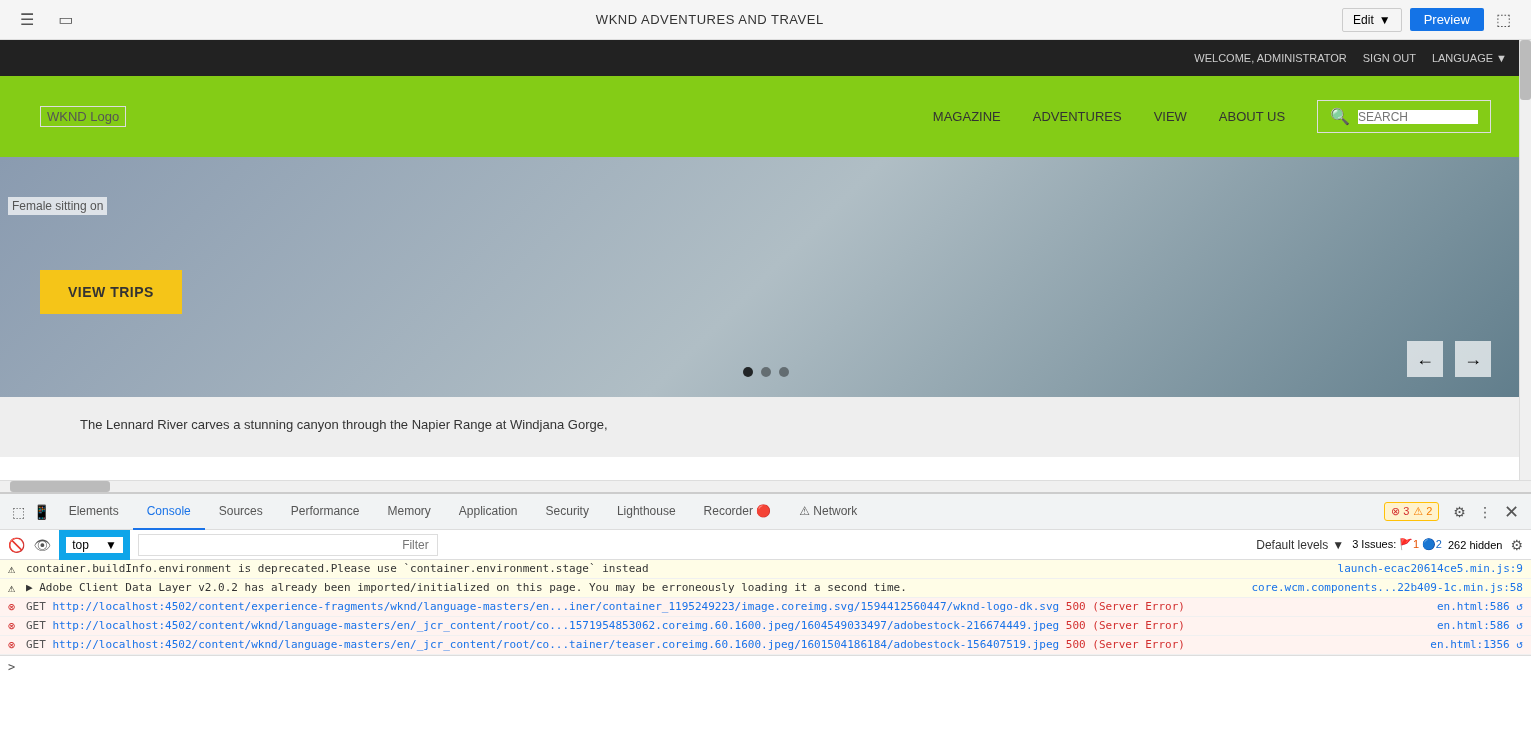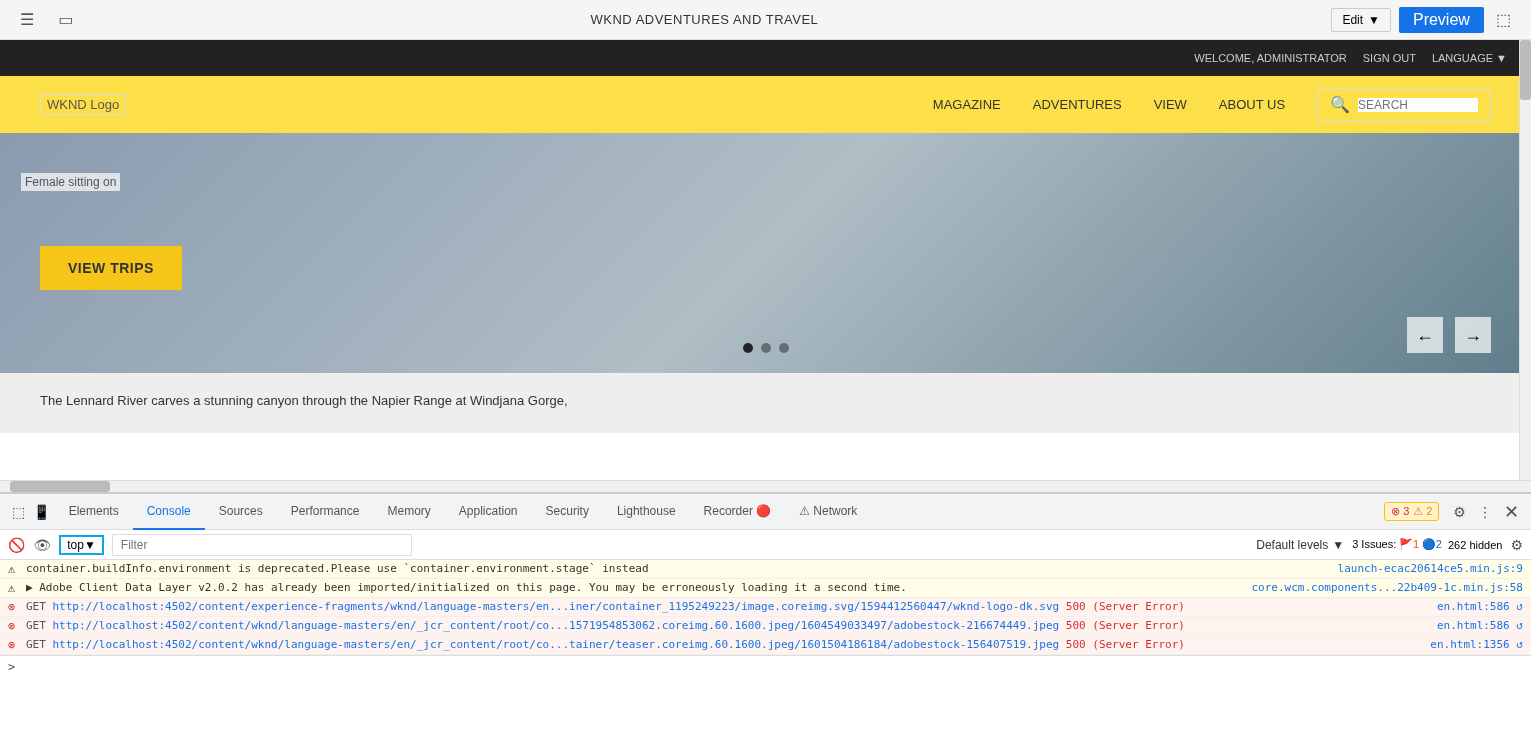--- a/index.html
+++ b/index.html
@@ -25,21 +25,21 @@
       font-size: 12px;
       cursor: pointer;
       border-radius: 2px;
       display: flex; align-items: center; gap: 5px;
     }
     .preview-btn {
       background: #1473e6;
       color: white;
       border: none;
       padding: 4px 14px;
-      font-size: 16px;
+      font-size: 13px;
       cursor: pointer;
       border-radius: 2px;
     }
     .icon-btn {
       background: none;
       border: none;
       cursor: pointer;
       padding: 4px;
       font-size: 16px;
       color: #555;
@@ -85,22 +85,22 @@
       font-size: 11px;
     }
     .site-header-bar span { color: #ccc; }
     .sign-out-link { color: #ccc; cursor: pointer; }
     .language-btn { color: #ccc; cursor: pointer; }
 
     .site-nav {
       display: flex;
       align-items: center;
       justify-content: space-between;
-      padding: 12px 40px;
-      background: #fde047;
+      padding: 24px 40px;
+      background: #84cc16;
     }
     .site-logo {
       display: flex; align-items: center;
     }
     .logo-img-placeholder {
       font-size: 13px;
       color: #555;
       border: 1px solid #ddd;
       padding: 2px 6px;
     }
@@ -134,21 +134,21 @@
       border: none;
       padding: 14px 28px;
       font-size: 14px;
       font-weight: bold;
       cursor: pointer;
       letter-spacing: 0.5px;
       margin-top: 29px;
     }
     .hero-female-text {
       position: absolute;
-      left: 21px;
+      left: 8px;
       top: 40px;
       font-size: 12px;
       color: #555;
       background: rgba(255,255,255,0.7);
       padding: 2px 4px;
     }
     .hero-dots {
       position: absolute;
       bottom: 20px;
       left: 50%;
@@ -183,20 +183,21 @@
     .section-below {
       background: #eee;
       padding: 20px 40px;
       font-size: 13px;
       color: #555;
       min-height: 60px;
     }
     .lennard-text {
       font-size: 13px;
       color: #333;
+      margin-left: 40px;
     }
 
     
     .h-scrollbar {
       height: 12px;
       background: #f0f0f0;
       border-top: 1px solid #ddd;
       position: relative;
     }
     .h-scroll-thumb {
@@ -295,27 +296,28 @@
       color: #555;
     }
     .console-filter-input {
       border: 1px solid #ddd;
       padding: 2px 8px;
       font-size: 12px;
       height: 22px;
       flex: 1;
       max-width: 300px;
       outline: none;
+      text-align: right;
     }
     .top-selector {
       display: flex;
       align-items: center;
-      gap: 0;
+      gap: 16px;
       font-size: 12px;
-      border: 2px solid #0ea5e9;
+      border: 7px solid #0ea5e9;
       padding: 1px 6px;
       cursor: pointer;
     }
     .eye-btn {
       background: none;
       border: none;
       font-size: 14px;
       cursor: pointer;
       color: #555;
     }

